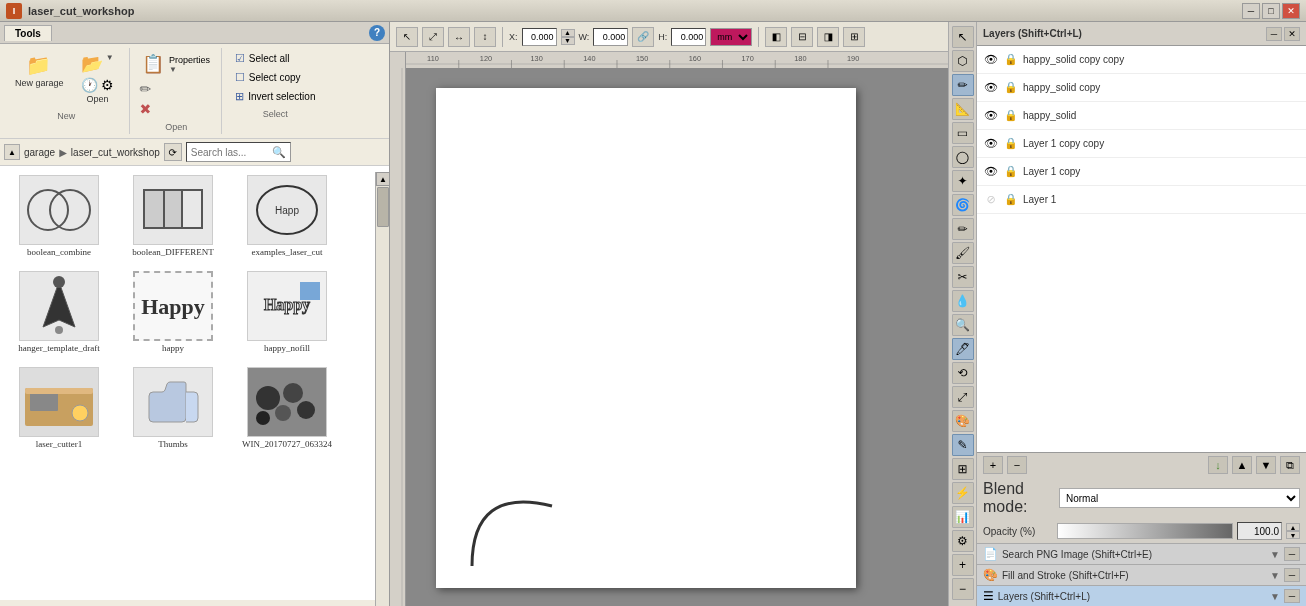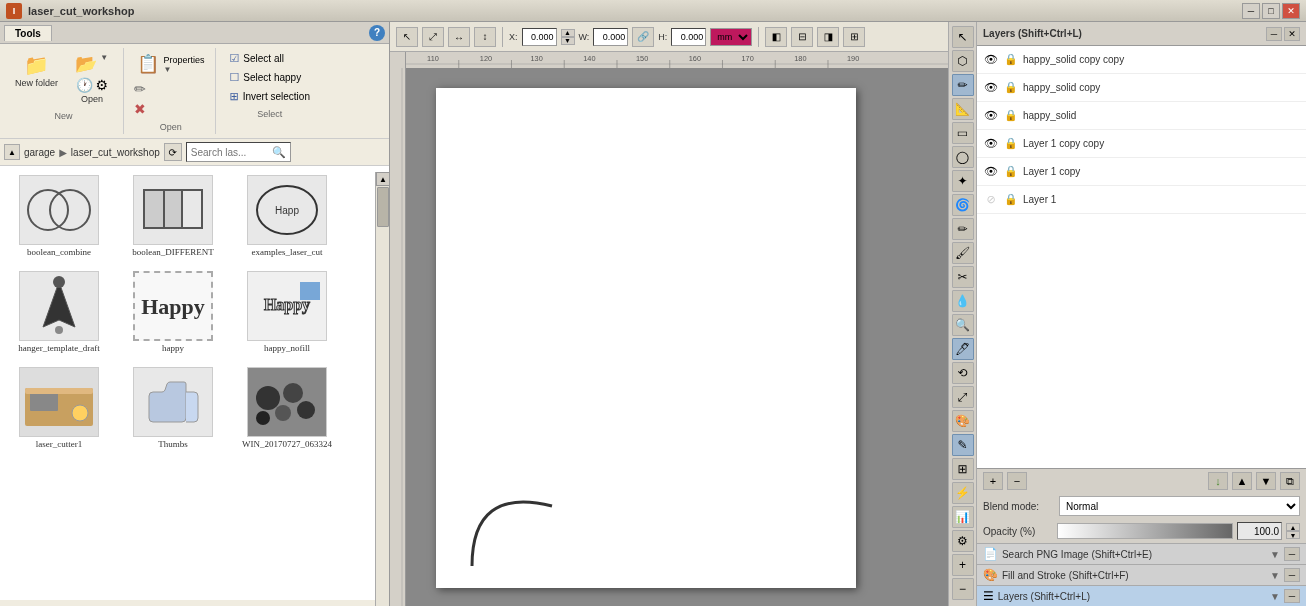--- a/index.html
+++ b/index.html
@@ -351,21 +351,21 @@
       align-items: center;
       justify-content: center;
       font-size: 11px;
     }
     .blend-row {
       display: flex;
       align-items: center;
       padding: 3px 6px;
       gap: 6px;
     }
-    .blend-label { font-size: 10px; color: #333; width: 70px; }
+    .blend-label { font-size: 16px; color: #333; width: 70px; }
     .blend-select {
       flex: 1;
       height: 20px;
       border: 1px solid #aaa;
       background: white;
       font-size: 10px;
       padding: 0 2px;
     }
     .opacity-row {
       display: flex;
@@ -471,21 +471,21 @@
     <div style="width:16px; height:16px; border-radius:50%; background:#4080c0; color:white; display:flex; align-items:center; justify-content:center; font-size:10px; font-weight:bold; cursor:pointer;">?</div>
   </div>
 
   <div class="ribbon-bar">
 
     <div class="ribbon-group">
       <div style="display:flex; gap:4px;">
         <div class="ribbon-btn-large">
           <span style="font-size:20px;">📁</span>
           <span class="ribbon-btn-text">New
-folder</span>
+garage</span>
         </div>
         <div class="ribbon-btn-large" style="min-width:50px; align-items:center;">
           <div style="display:flex; gap:2px;">
             <div style="font-size:18px;">📂</div>
             <div style="font-size:8px; color:#555;">▼</div>
           </div>
           <div style="display:flex; gap:2px; margin-top:2px; align-items:center;">
             <span style="font-size:14px;">🕐</span>
             <span style="font-size:14px;">⚙</span>
           </div>
@@ -515,21 +515,21 @@
     </div>
 
     <div class="ribbon-group">
       <div class="ribbon-small-btns">
         <div class="ribbon-btn-small">
           <span style="font-size:11px; color:#4060a0;">☑</span>
           <span>Select all</span>
         </div>
         <div class="ribbon-btn-small">
           <span style="font-size:11px; color:#4060a0;">☐</span>
-          <span>Select happy</span>
+          <span>Select copy</span>
         </div>
         <div class="ribbon-btn-small">
           <span style="font-size:11px; color:#4060a0;">⊞</span>
           <span>Invert selection</span>
         </div>
       </div>
       <span class="ribbon-group-label">Select</span>
     </div>
   </div>
 

